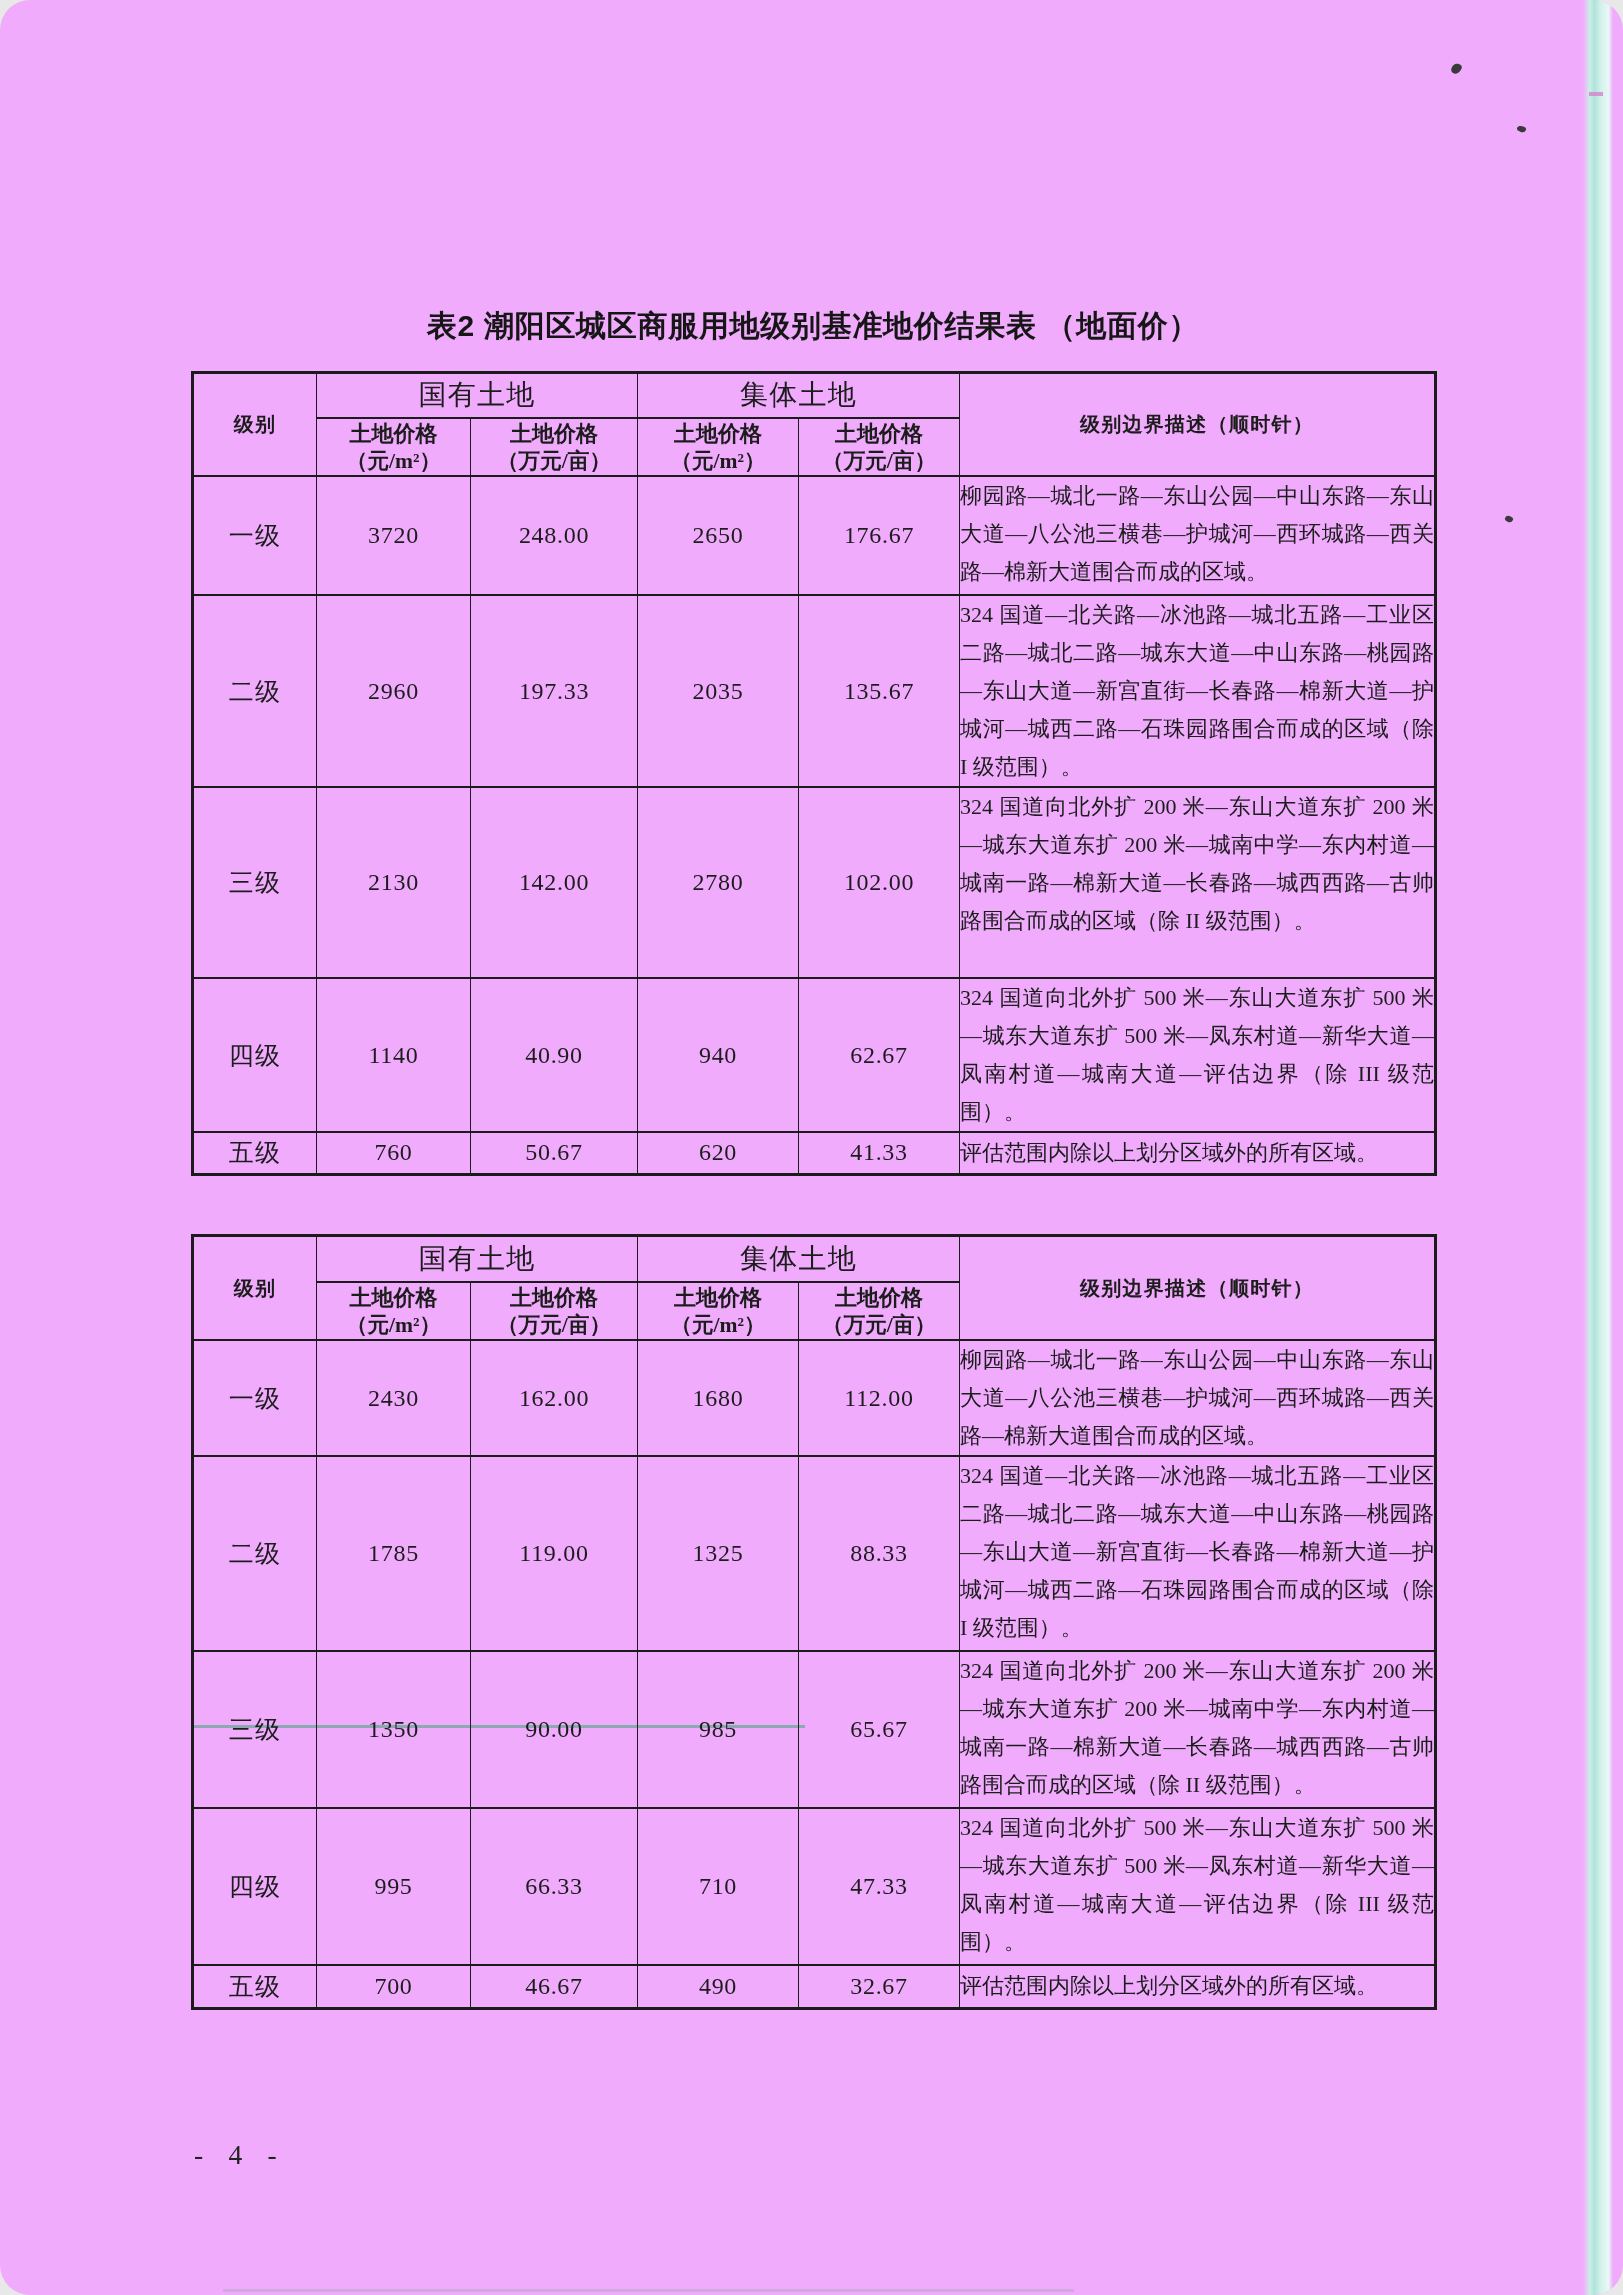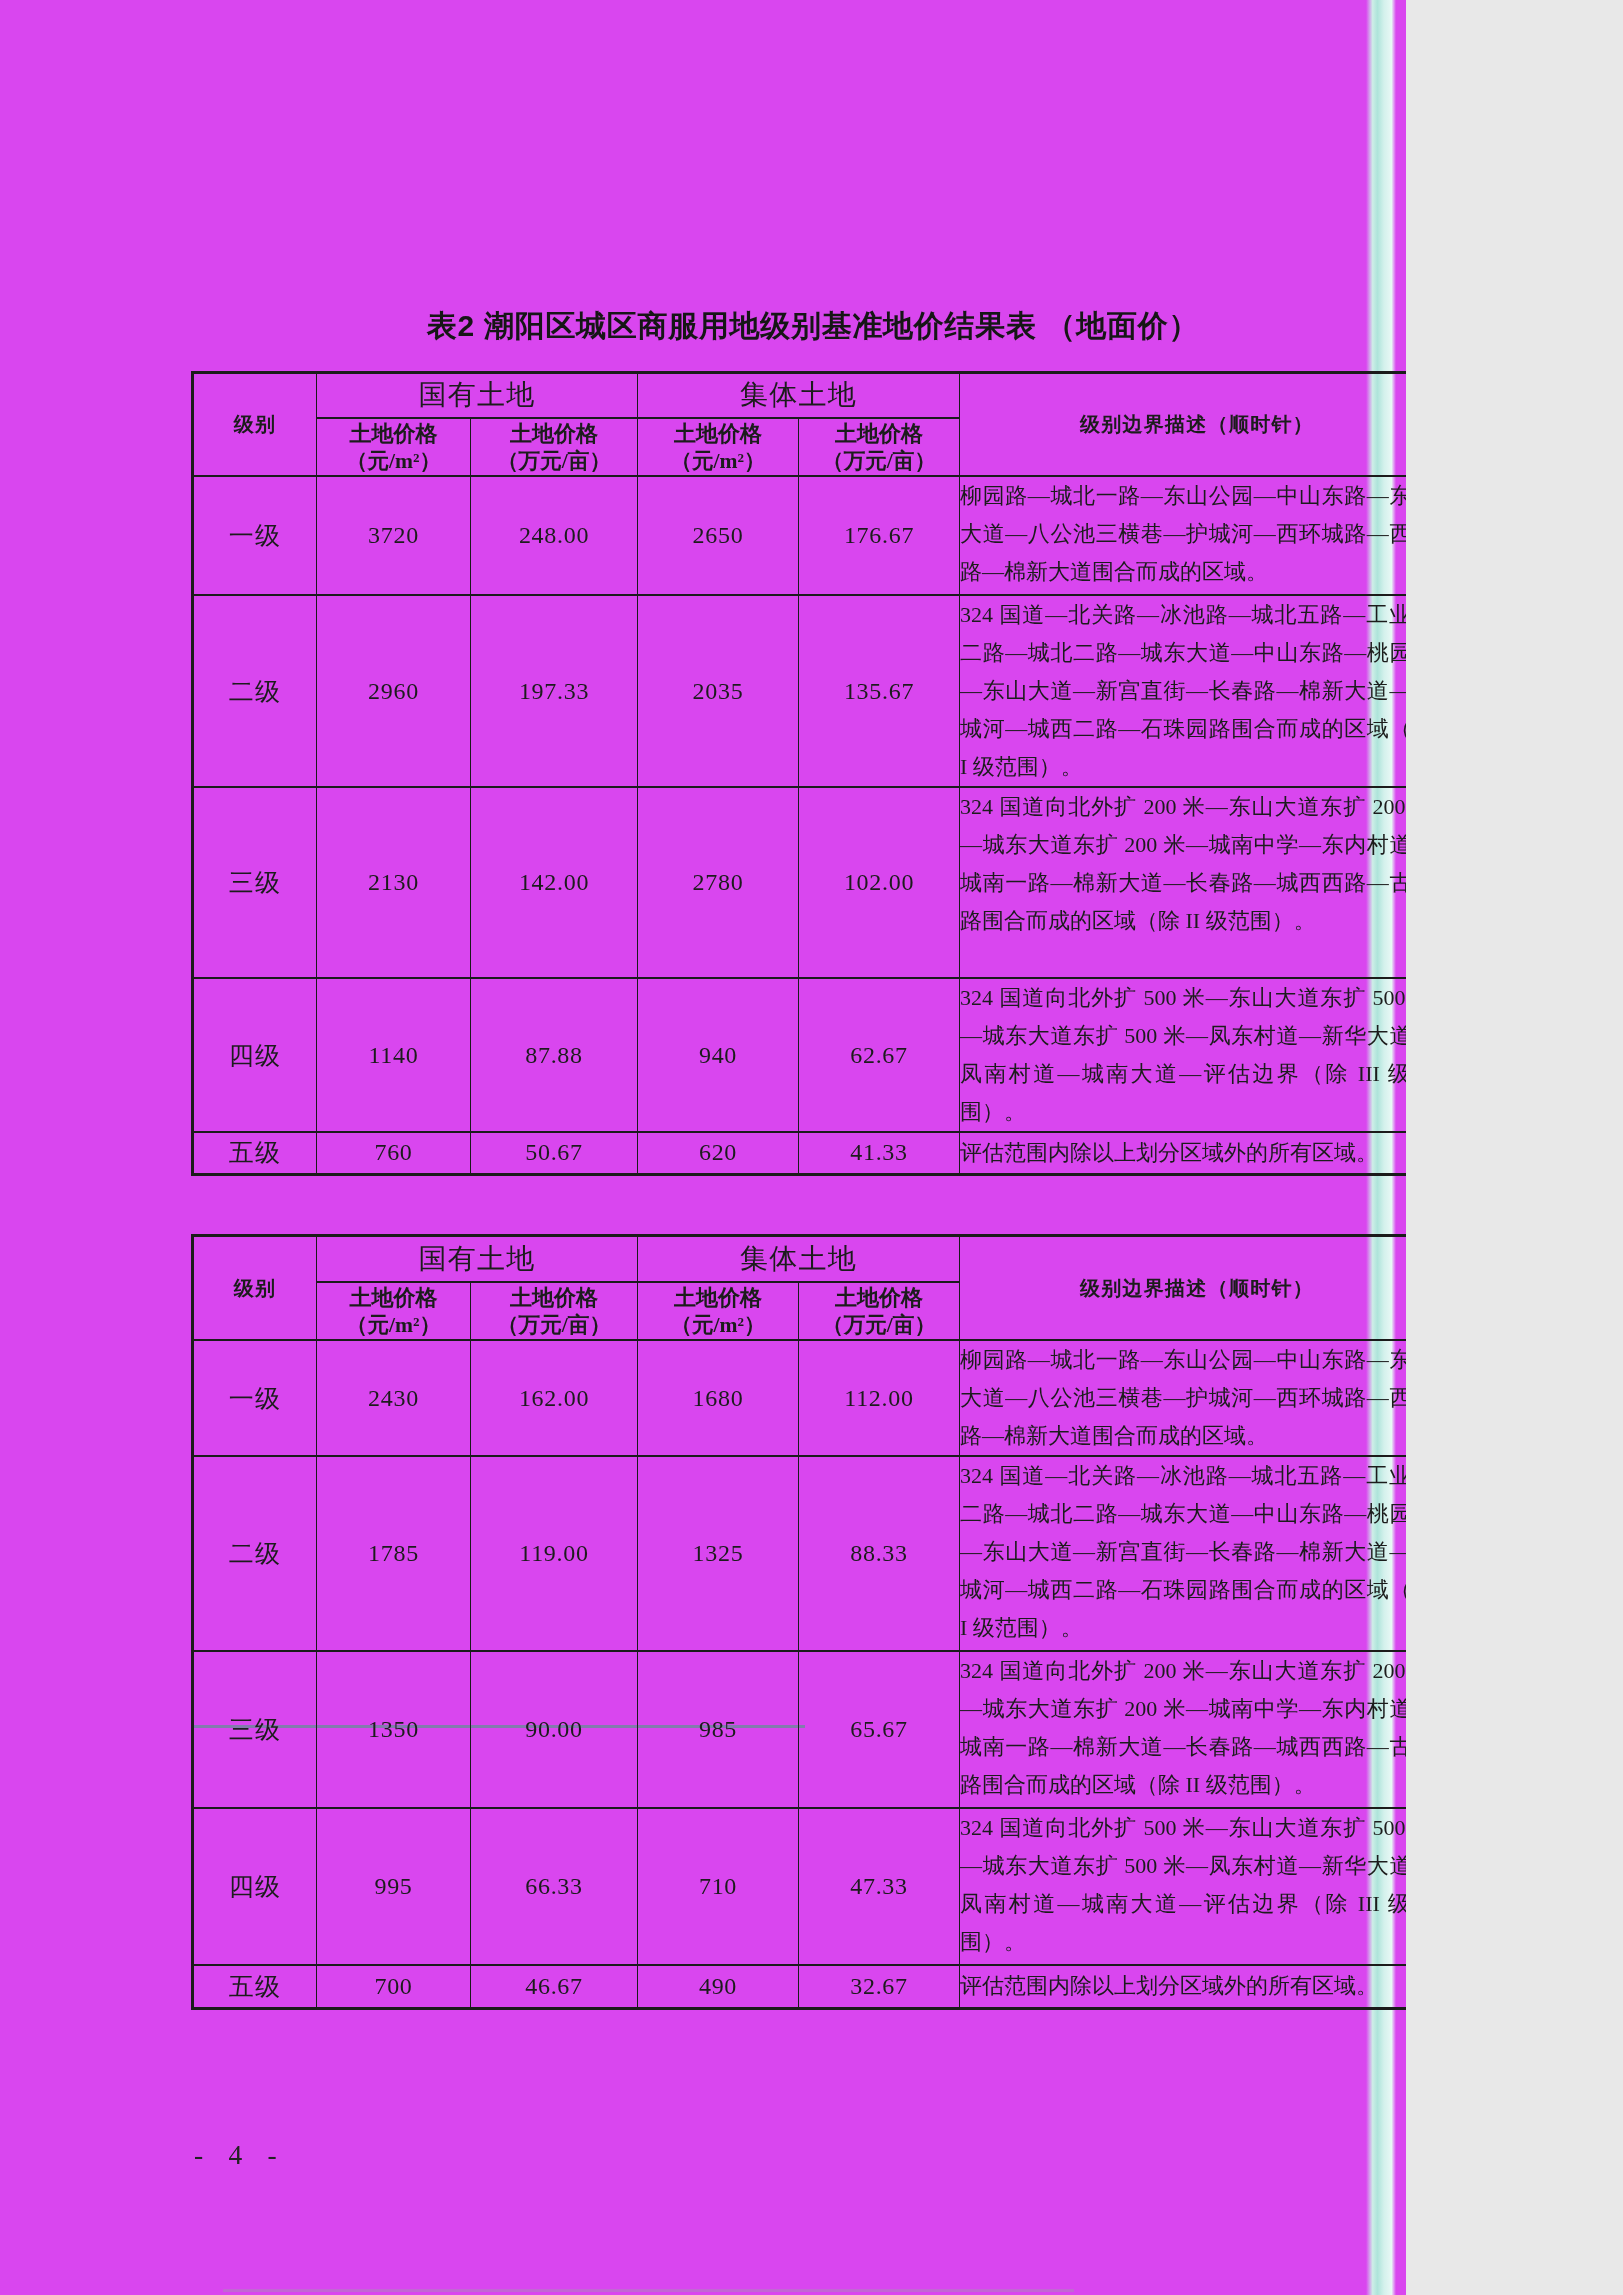--- a/index.html
+++ b/index.html
@@ -1,22 +1,23 @@
 <!DOCTYPE html>
 <html style="font-size:10.5px"><head>
 <meta charset="utf-8">
 <style>
   html,body{margin:0;padding:0;background:#e8e8e8;}
   .page{
     position:relative;
-    width:1406px;height:2295px;
-    background:#d946ef;
+    width:1623px;height:2295px;
+    background:#f0abfc;
     overflow:hidden;
     font-family:"Liberation Serif", serif;
     color:#1c1c1c;
+    border-radius:30px;
   }
   
   .edge-strip{
     position:absolute;top:0;bottom:0;right:10.5px;width:30px;
     background:linear-gradient(to right,
       rgba(214,242,236,0) 0%,
       #cdeee7 22%,
       #aee4da 38%,
       #d4f1ec 60%,
       #e8f8f5 85%,
@@ -181,21 +182,21 @@
           <td class="c-level">三级</td>
           <td class="c-num">2130</td>
           <td class="c-num">142.00</td>
           <td class="c-num">2780</td>
           <td class="c-num">102.00</td>
           <td class="c-desc">324 国道向北外扩 200 米—东山大道东扩 200 米—城东大道东扩 200 米—城南中学—东内村道—城南一路—棉新大道—长春路—城西西路—古帅路围合而成的区域（除 II 级范围）。</td>
         </tr>
         <tr class="r4">
           <td class="c-level">四级</td>
           <td class="c-num">1140</td>
-          <td class="c-num">87.88</td>
+          <td class="c-num">40.90</td>
           <td class="c-num">940</td>
           <td class="c-num">62.67</td>
           <td class="c-desc">324 国道向北外扩 500 米—东山大道东扩 500 米—城东大道东扩 500 米—凤东村道—新华大道—凤南村道—城南大道—评估边界（除 III 级范围）。</td>
         </tr>
         <tr class="r5">
           <td class="c-level">五级</td>
           <td class="c-num">760</td>
           <td class="c-num">50.67</td>
           <td class="c-num">620</td>
           <td class="c-num">41.33</td>

